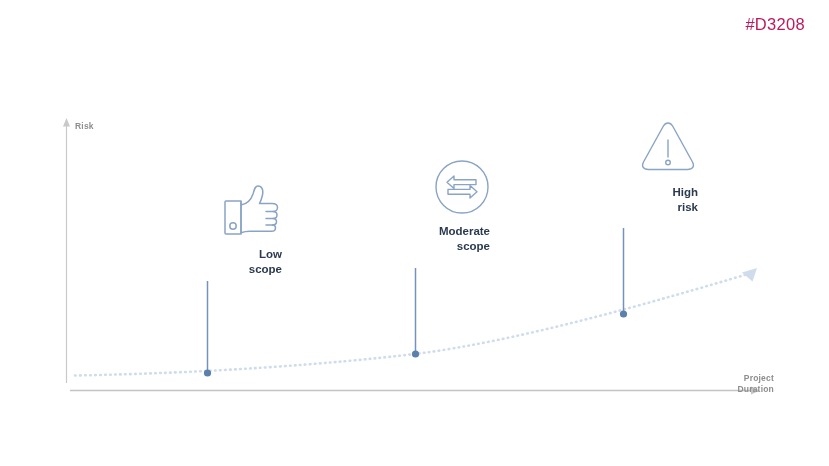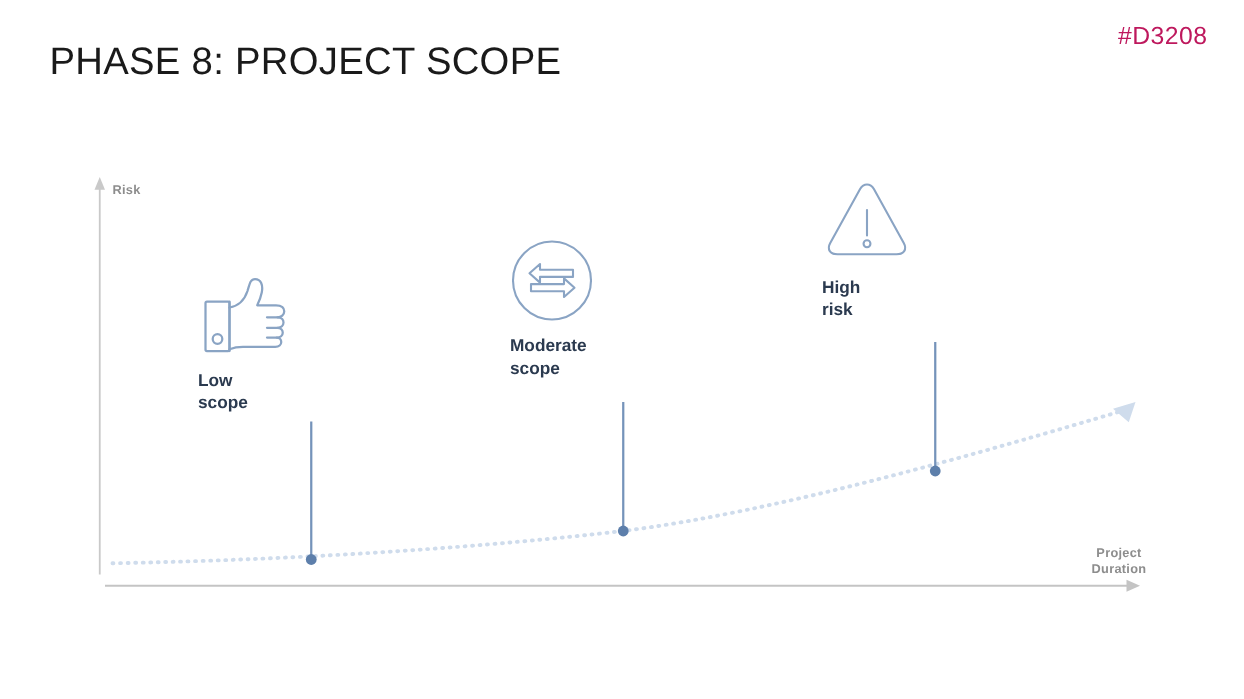--- a/index.html
+++ b/index.html
@@ -69,32 +69,32 @@
     position: absolute;
     font-size: 8.5px;
     font-weight: 700;
     color: #8d8d8d;
     letter-spacing: 0.2px;
     white-space: nowrap;
   }
   #y-axis-label { left: 75px; top: 121px; }
   #x-axis-label {
     left: 718px;
-    top: 363px;
+    top: 373px;
     width: 56px;
-    text-align: center;
+    text-align: right;
     line-height: 10.5px;
     white-space: normal;
   }
 
   
   .milestone {
     position: absolute;
     width: 150px;
-    text-align: left;
+    text-align: right;
   }
   .milestone-icon {
     display: block;
     margin: 0 auto;
     line-height: 0;
   }
   .milestone-label {
     display: block;
     margin-top: 9px;
     font-size: 11.5px;
@@ -106,21 +106,20 @@
 
   #milestone-low      { left: 132px; top: 184px; }
   #milestone-moderate { left: 340px; top: 159px; }
   #milestone-high     { left: 548px; top: 119px; }
 </style>
 </head>
 <body>
 
 <div id="slide">
 
-  <div id="page-title">PHASE 8: PROJECT SCOPE</div>
   <div id="slide-code">#D3208</div>
 
   <div id="chart-area">
     <svg id="chart-svg" width="829" height="466" viewBox="0 0 829 466">
 
       <g>
         <line x1="66.5" y1="126" x2="66.5" y2="383" stroke="#c9c9c9" stroke-width="1.2"></line>
         <polygon points="66.5,118 63,126.5 70,126.5" fill="#c9c9c9"></polygon>
       </g>
 

